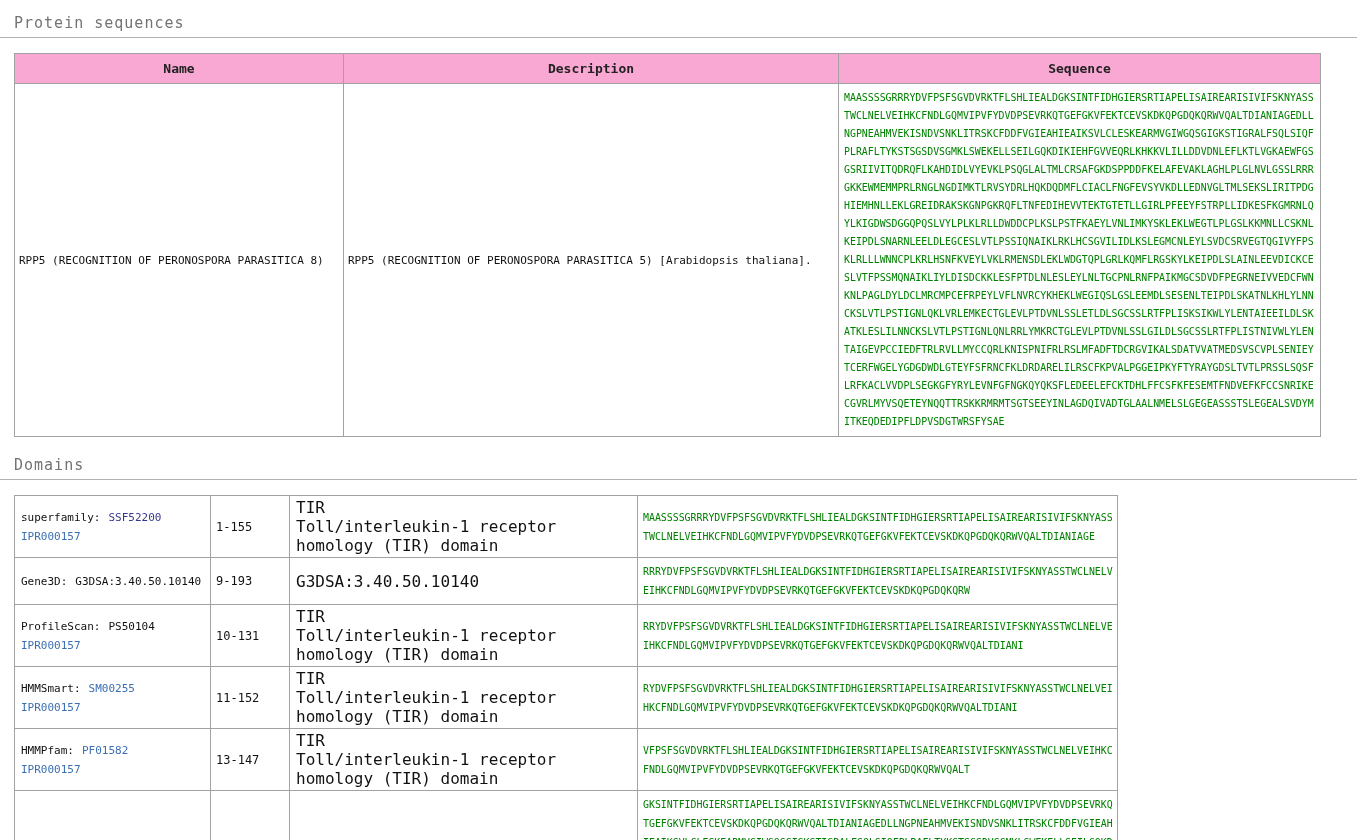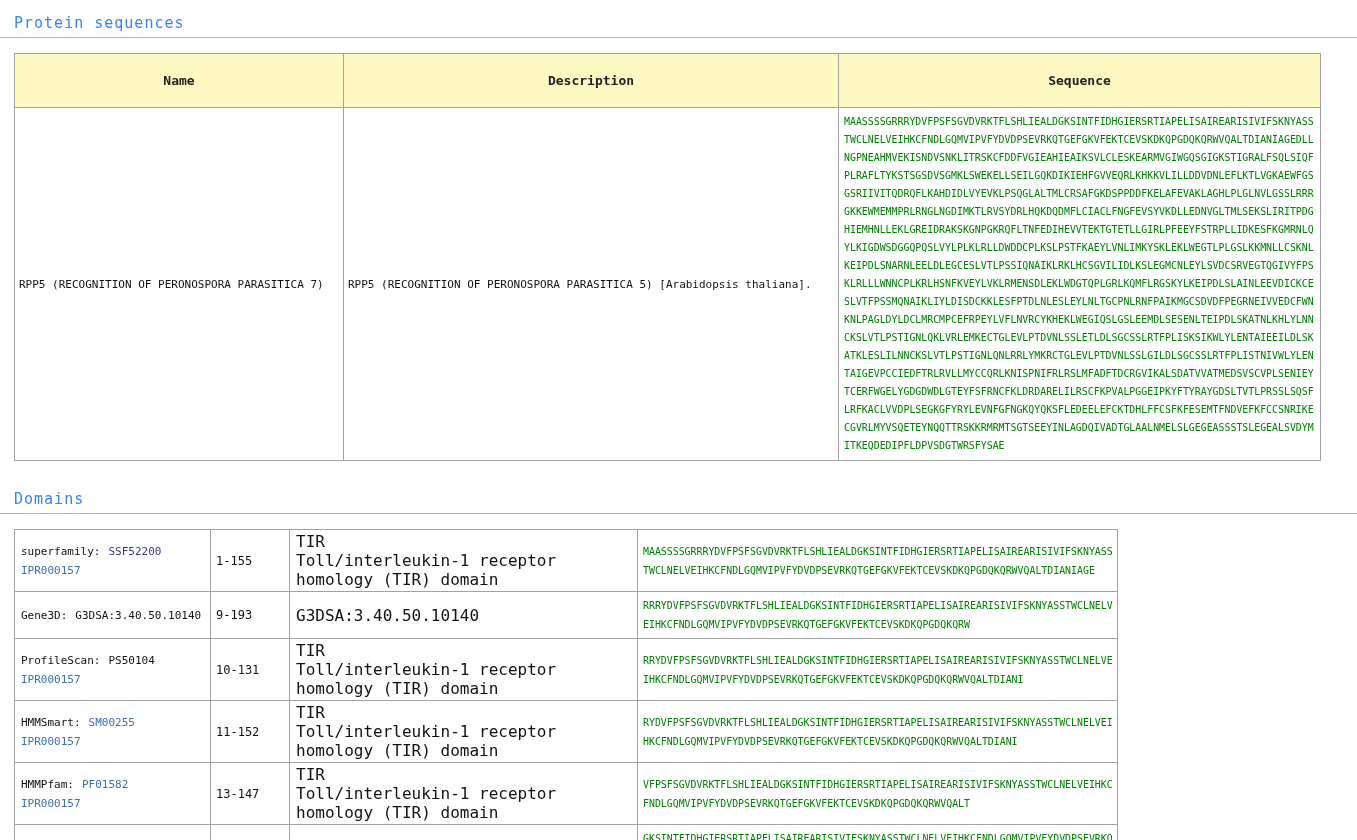--- a/index.html
+++ b/index.html
@@ -2,30 +2,30 @@
 <html><head>
 <meta charset="utf-8">
 <style>
   html,body{margin:0;padding:0;}
   body{
     width:1357px;height:840px;overflow:hidden;background:#ffffff;
     font-family:"DejaVu Sans Mono","Liberation Mono",monospace;
     color:#111;
   }
   .section-title{
-    font-size:15px;color:#3b82f6;letter-spacing:1px;
+    font-size:15px;color:#737373;letter-spacing:1px;
     padding:0 0 5px 14px;border-bottom:1px solid #b3b3b3;
   }
   #title-protein{margin-top:14px;}
-  #title-domains{margin-top:29px;}
+  #title-domains{margin-top:19px;}
   table{border-collapse:collapse;table-layout:fixed;margin:15px 0 0 14px;}
   th,td{border:1px solid #a2a2a2;}
   th{
-    background:#fef9c3;font-size:13px;font-weight:bold;color:#222;
-    text-align:center;padding:15px;
+    background:#f9a8d4;font-size:13px;font-weight:bold;color:#222;
+    text-align:center;padding:3px;
   }
   #protein-table{width:1306px;}
   #protein-table th{height:23px;}
   #domains-table{width:1103px;}
   #domains-table th{height:29px;}
   #domains-table tr.drow{height:36px;}
   .namecell,.pdesccell{font-size:11px;padding:2px 4px;vertical-align:middle;}
   .seq{
     font-size:9.9px;color:#008000;line-height:18px;
     padding:5px 5px;white-space:pre-line;vertical-align:top;
@@ -51,21 +51,21 @@
       <col style="width:495px">
       <col style="width:482px">
     </colgroup>
   <tbody>
       <tr>
     <th>Name</th>
     <th>Description</th>
     <th>Sequence</th>
   </tr>
   <tr>
-    <td class="namecell">RPP5 (RECOGNITION OF PERONOSPORA PARASITICA 7)</td>
+    <td class="namecell">RPP5 (RECOGNITION OF PERONOSPORA PARASITICA 8)</td>
     <td class="pdesccell">RPP5 (RECOGNITION OF PERONOSPORA PARASITICA 5) [Arabidopsis thaliana].</td>
     <td class="seq">MAASSSSGRRRYDVFPSFSGVDVRKTFLSHLIEALDGKSINTFIDHGIERSRTIAPELISAIREARISIVIFSKNYASS
 TWCLNELVEIHKCFNDLGQMVIPVFYDVDPSEVRKQTGEFGKVFEKTCEVSKDKQPGDQKQRWVQALTDIANIAGEDLL
 NGPNEAHMVEKISNDVSNKLITRSKCFDDFVGIEAHIEAIKSVLCLESKEARMVGIWGQSGIGKSTIGRALFSQLSIQF
 PLRAFLTYKSTSGSDVSGMKLSWEKELLSEILGQKDIKIEHFGVVEQRLKHKKVLILLDDVDNLEFLKTLVGKAEWFGS
 GSRIIVITQDRQFLKAHDIDLVYEVKLPSQGLALTMLCRSAFGKDSPPDDFKELAFEVAKLAGHLPLGLNVLGSSLRRR
 GKKEWMEMMPRLRNGLNGDIMKTLRVSYDRLHQKDQDMFLCIACLFNGFEVSYVKDLLEDNVGLTMLSEKSLIRITPDG
 HIEMHNLLEKLGREIDRAKSKGNPGKRQFLTNFEDIHEVVTEKTGTETLLGIRLPFEEYFSTRPLLIDKESFKGMRNLQ
 YLKIGDWSDGGQPQSLVYLPLKLRLLDWDDCPLKSLPSTFKAEYLVNLIMKYSKLEKLWEGTLPLGSLKKMNLLCSKNL
 KEIPDLSNARNLEELDLEGCESLVTLPSSIQNAIKLRKLHCSGVILIDLKSLEGMCNLEYLSVDCSRVEGTQGIVYFPS

